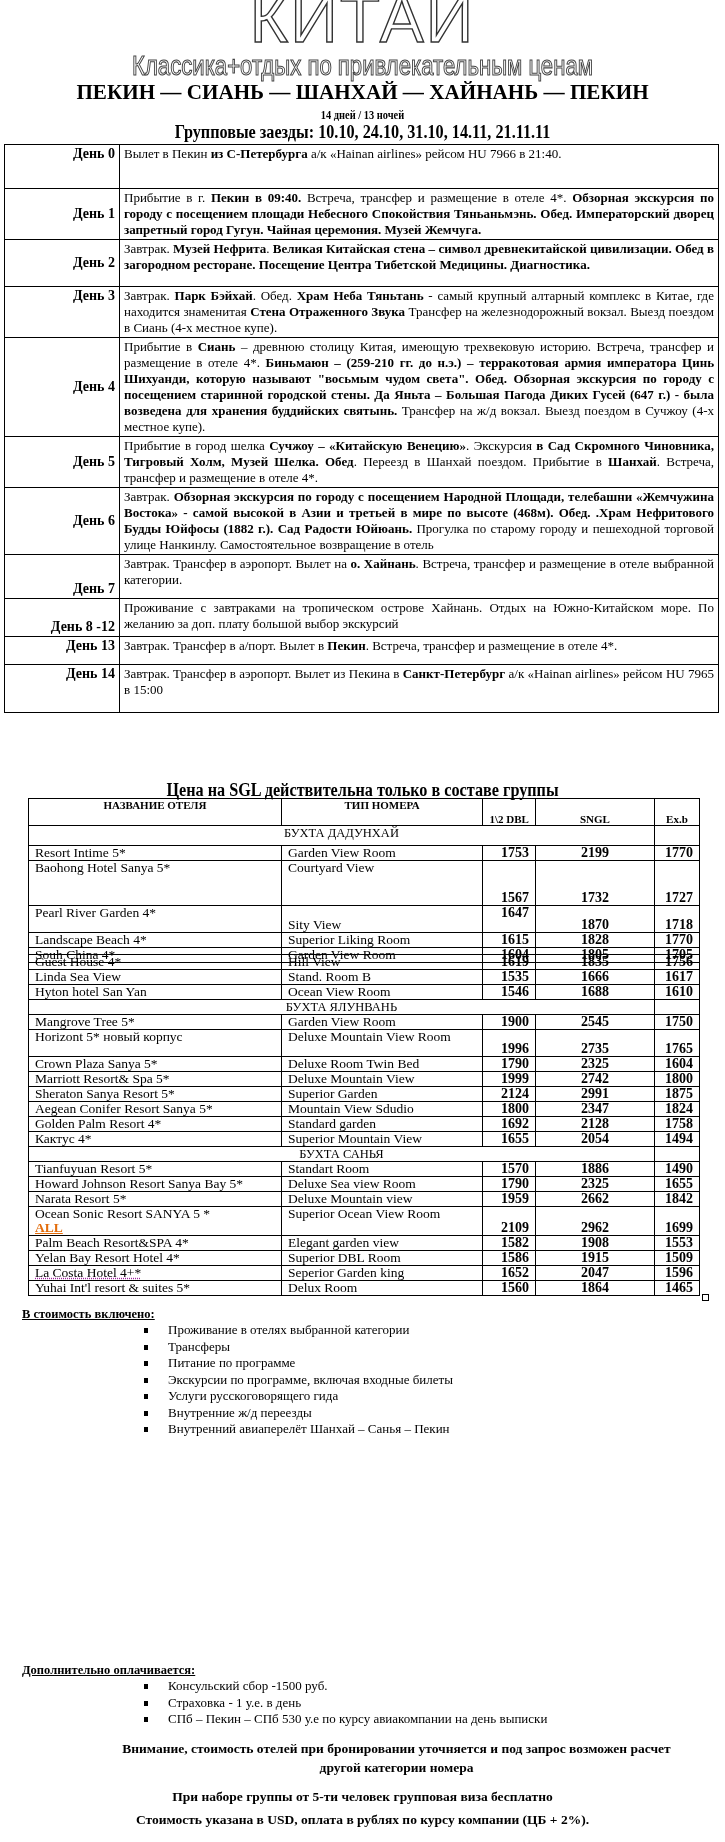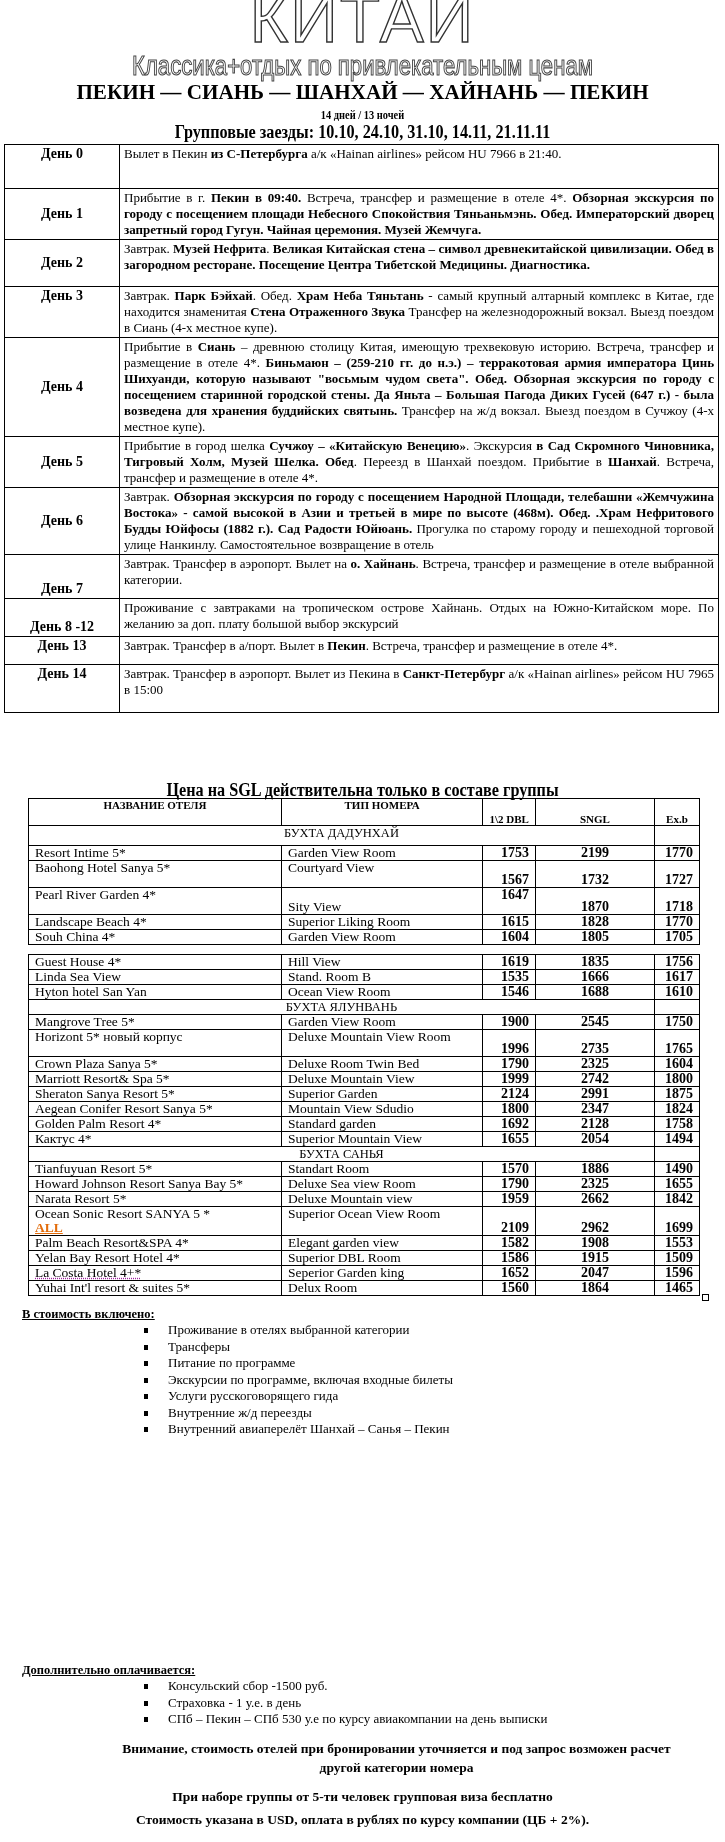--- a/index.html
+++ b/index.html
@@ -6,21 +6,21 @@
   body { width:725px; height:1842px; position:relative; overflow:hidden; font-family:"Liberation Serif", serif; color:#000; }
   #title-big { position:absolute; left:0; width:725px; top:-14px; text-align:center; font-family:"Liberation Sans","DejaVu Sans",sans-serif; font-size:66px; line-height:66px; color:#fff; -webkit-text-stroke:1.4px #333; letter-spacing:2px; font-weight:normal; }
   #subtitle-outline { position:absolute; left:0; width:725px; top:52px; text-align:center; font-family:"Liberation Sans","DejaVu Sans",sans-serif; font-size:27px; line-height:28px; color:#fff; -webkit-text-stroke:1.1px #444; transform:scaleX(0.82); transform-origin:center; }
   #route { position:absolute; left:0; width:725px; top:80px; text-align:center; font-weight:bold; font-size:22px; line-height:24px; transform:scaleX(0.96); }
   #duration { position:absolute; left:0; width:725px; top:108px; text-align:center; font-size:13px; line-height:14px; font-weight:bold; transform:scaleX(0.8); }
   #dates { position:absolute; left:0; width:725px; top:122px; text-align:center; font-size:18px; font-weight:bold; line-height:20px; transform:scaleX(0.9); }
 
   table { border-collapse:collapse; }
   #itinerary { position:absolute; left:4px; top:144px; width:715px; }
   #itinerary td { border:1.3px solid #000; vertical-align:middle; padding:1px 4px; font-size:13px; line-height:16px; }
-  #itinerary td.day { width:106px; text-align:center; font-weight:bold; font-size:14px; }
+  #itinerary td.day { width:106px; text-align:right; font-weight:bold; font-size:14px; }
   #itinerary td.desc { text-align:justify; }
   #itinerary b { font-weight:bold; }
 
   #price-title { position:absolute; left:0; width:725px; top:780px; text-align:center; font-size:18px; font-weight:bold; line-height:20px; transform:scaleX(0.9); }
   .hotels { position:absolute; left:28px; width:672px; }
   .hotels td { border:1.2px solid #000; font-size:13.5px; line-height:14px; padding:0 6px; vertical-align:top; }
   .hotels td.num { font-weight:bold; text-align:right; vertical-align:bottom; font-size:14px; }
   .hotels td.num.sngl { text-align:center; }
   .hotels th { border:1.2px solid #000; font-size:11px; font-weight:bold; padding:0 4px; }
   .hotels .sec td { text-align:center; font-size:12.5px; }
@@ -121,21 +121,21 @@
         <td colspan="4">БУХТА ДАДУНХАЙ</td>
         <td></td>
       </tr>
       <tr style="height: 14px;">
         <td><span>Resort Intime 5*</span></td>
         <td>Garden View Room</td>
         <td class="num">1753</td>
         <td class="num sngl">2199</td>
         <td class="num">1770</td>
       </tr>
-      <tr style="height: 27px; border-radius: 12px;">
+      <tr style="height: 45px; border-radius: 12px;">
         <td><span>Baohong Hotel Sanya 5*</span></td>
         <td>Courtyard View</td>
         <td class="num">1567</td>
         <td class="num sngl">1732</td>
         <td class="num">1727</td>
       </tr>
       <tr style="height: 27px; margin-left: 17px;">
         <td><span>Pearl River  Garden 4*</span></td>
         <td style="vertical-align: bottom;">Sity View</td>
         <td class="num" style="vertical-align: top;">1647</td>

